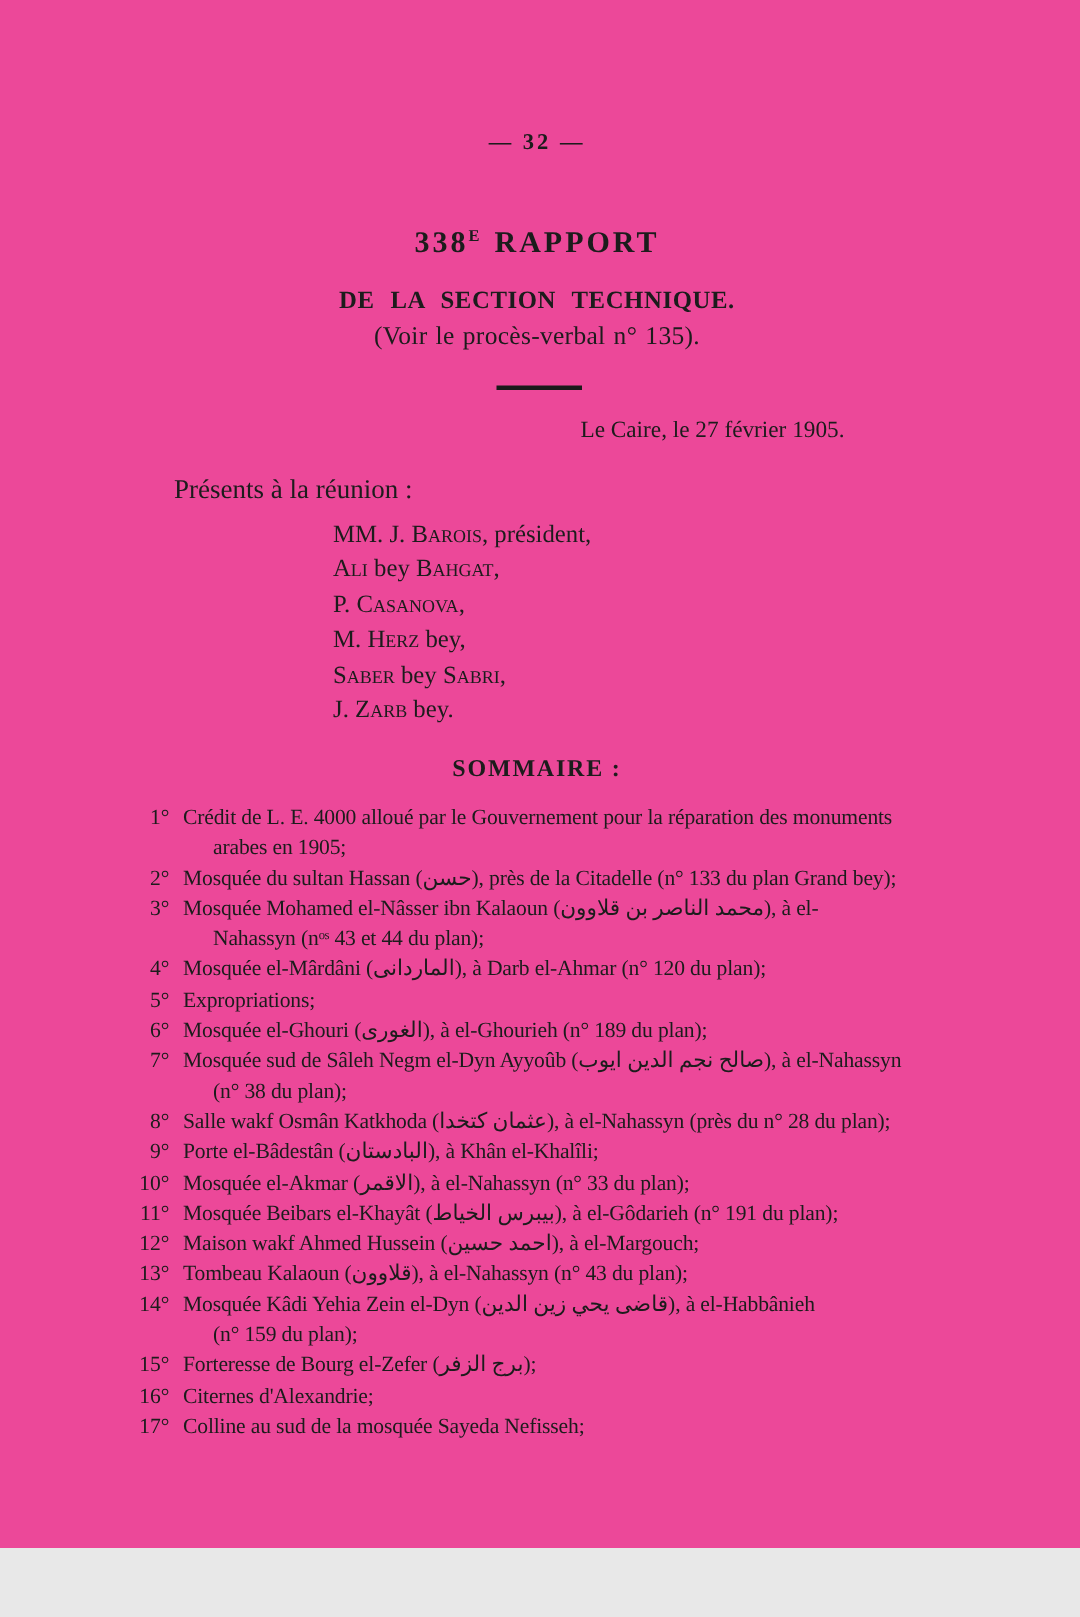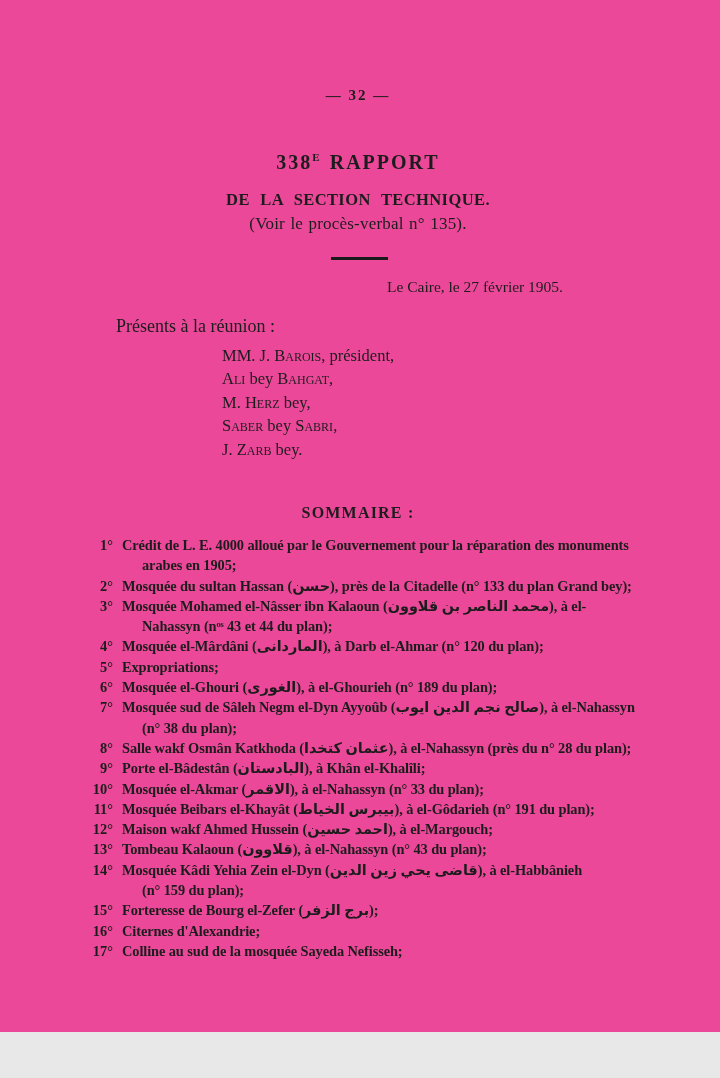--- a/index.html
+++ b/index.html
@@ -31,21 +31,21 @@
 
   .presents { top:316px; left:116px; font-size:18px; }
 
   .attendees { top:344px; left:222px; font-size:16.5px; }
   .att-line { height:23.4px; line-height:23.4px; white-space:nowrap; }
   .sc { font-variant:small-caps; }
 
   .sommaire-heading { top:504px; font-size:16px; font-weight:bold; letter-spacing:1.2px; }
 
   .sommaire { top:535px; left:88px; width:605px; font-size:14.4px; }
-  .s-row { height:20.3px; line-height:20.3px; white-space:nowrap;font-weight:bold; }
+  .s-row { height:20.3px; line-height:20.3px; white-space:nowrap; }
   .s-row .num {
     display:inline-block; width:25px; margin-right:9px;
     text-align:right; vertical-align:top;
   }
   .s-row .txt { letter-spacing:-0.1px; }
   .s-row.cont .txt { padding-left:20px; }
 </style>
 </head>
 <body>
 
@@ -61,20 +61,21 @@
 
   <div class="abs rule"></div>
 
   <div class="abs dateline">Le Caire, le 27 février 1905.</div>
 
   <div class="abs presents">Présents à la réunion :</div>
 
   <div class="abs attendees">
     <div class="att-line"><span>MM. J. </span><span class="sc">Barois</span><span>, président,</span></div>
     <div class="att-line"><span class="sc">Ali</span><span> bey </span><span class="sc">Bahgat</span><span>,</span></div>
+    <div class="att-line"><span>P. </span><span class="sc">Casanova</span><span>,</span></div>
     <div class="att-line"><span>M. </span><span class="sc">Herz</span><span> bey,</span></div>
     <div class="att-line"><span class="sc">Saber</span><span> bey </span><span class="sc">Sabri</span><span>,</span></div>
     <div class="att-line"><span>J. </span><span class="sc">Zarb</span><span> bey.</span></div>
   </div>
 
   <div class="abs centered sommaire-heading">SOMMAIRE :</div>
 
   <div class="abs sommaire">
     <div class="s-row"><span class="num">1°</span><span class="txt">Crédit de L. E. 4000 alloué par le Gouvernement pour la réparation des monuments</span></div>
     <div class="s-row cont"><span class="num"></span><span class="txt">arabes en 1905;</span></div>

